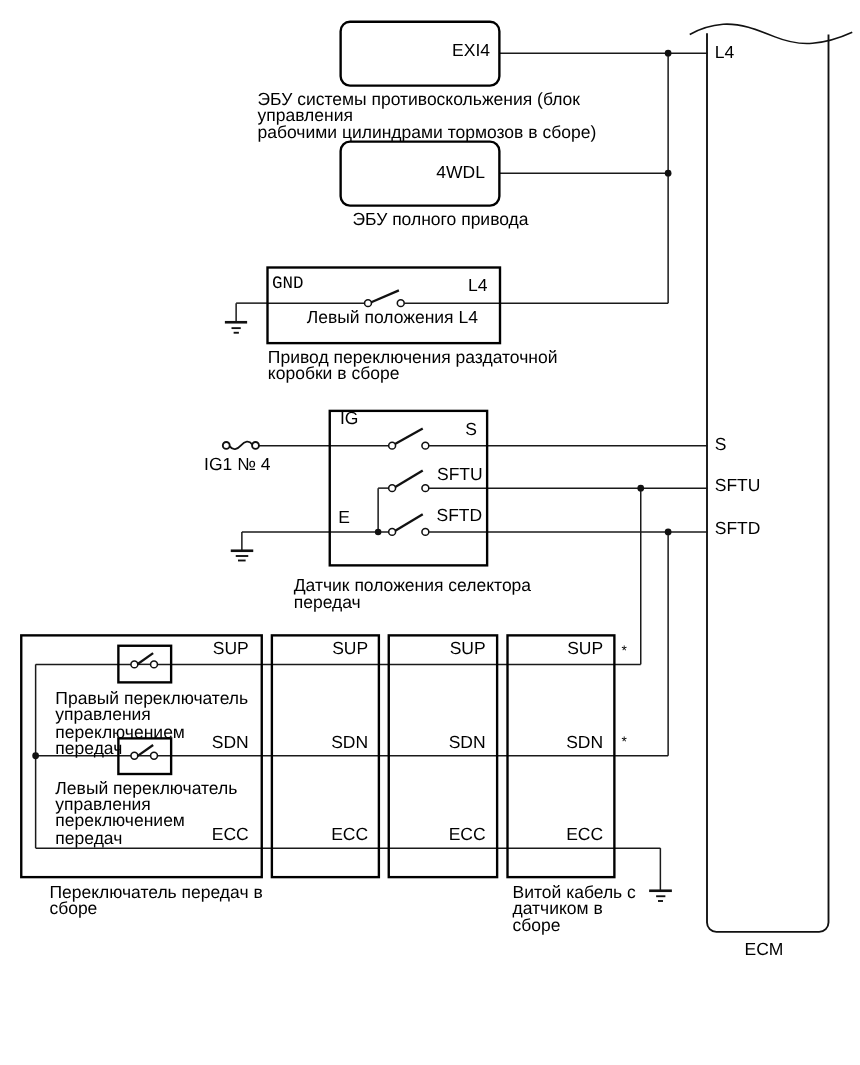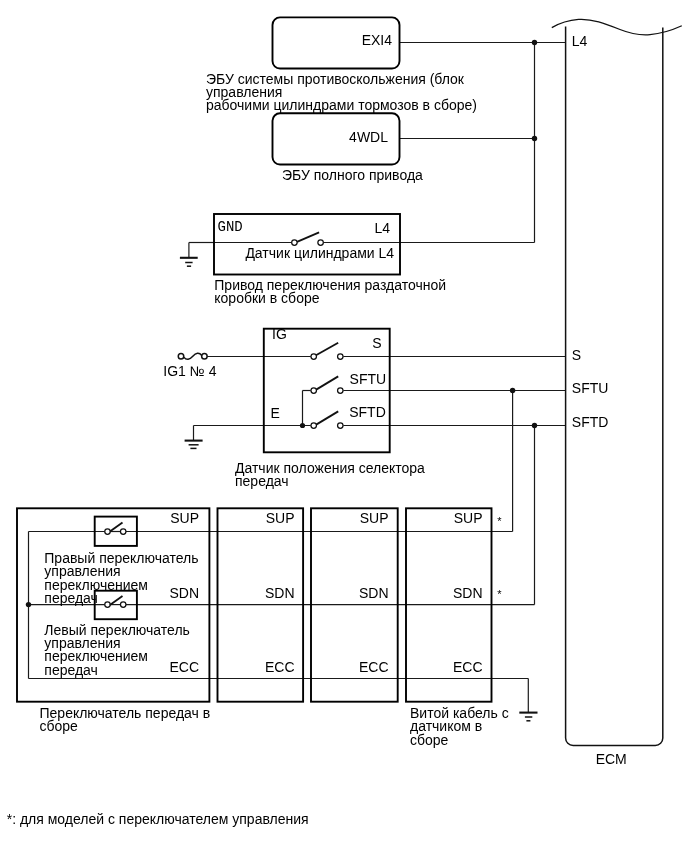--- a/index.html
+++ b/index.html
@@ -144,21 +144,21 @@
 
   <div class="lbl r" style="left:292px;top:33.5px;width:100px;">EXI4</div>
   <div class="lbl" style="left:206px;top:72.8px;width:320px;">ЭБУ системы противоскольжения (блок управления
 рабочими цилиндрами тормозов в сборе)</div>
 
   <div class="lbl r" style="left:288px;top:131px;width:100px;">4WDL</div>
   <div class="lbl" style="left:282px;top:169.4px;width:200px;">ЭБУ полного привода</div>
 
   <div class="lbl" style="left:217.5px;top:221.2px;font-family:Liberation Mono, monospace;">GND</div>
   <div class="lbl r" style="left:290px;top:222px;width:100px;">L4</div>
-  <div class="lbl" style="left:245.4px;top:246.9px;width:160px;">Датчик цилиндрами L4</div>
+  <div class="lbl" style="left:245.4px;top:246.9px;width:160px;">Левый положения L4</div>
   <div class="lbl" style="left:214.3px;top:278.9px;width:320px;">Привод переключения раздаточной
 коробки в сборе</div>
 
   <div class="lbl" style="left:272px;top:328px;">IG</div>
   <div class="lbl r" style="left:281.5px;top:337.3px;width:100px;">S</div>
   <div class="lbl" style="left:349.6px;top:372.5px;">SFTU</div>
   <div class="lbl" style="left:270.5px;top:406.7px;">E</div>
   <div class="lbl" style="left:349.2px;top:405.8px;">SFTD</div>
   <div class="lbl" style="left:235px;top:462px;width:220px;">Датчик положения селектора передач</div>
 
@@ -191,14 +191,13 @@
   <div class="lbl ast" style="left:497.3px;top:589px;">*</div>
   <div class="lbl" style="left:410px;top:707px;width:110px;">Витой кабель с
 датчиком в сборе</div>
 
   <div class="lbl" style="left:571.8px;top:34.9px;">L4</div>
   <div class="lbl" style="left:571.8px;top:348.5px;">S</div>
   <div class="lbl" style="left:571.8px;top:381.5px;">SFTU</div>
   <div class="lbl" style="left:571.8px;top:415.5px;">SFTD</div>
   <div class="lbl c" style="left:562.2px;top:752.5px;width:98px;">ECM</div>
 
-  <div class="lbl" style="left:6.7px;top:813px;">*: для моделей с переключателем управления</div>
 </div>
 
 </body></html>

